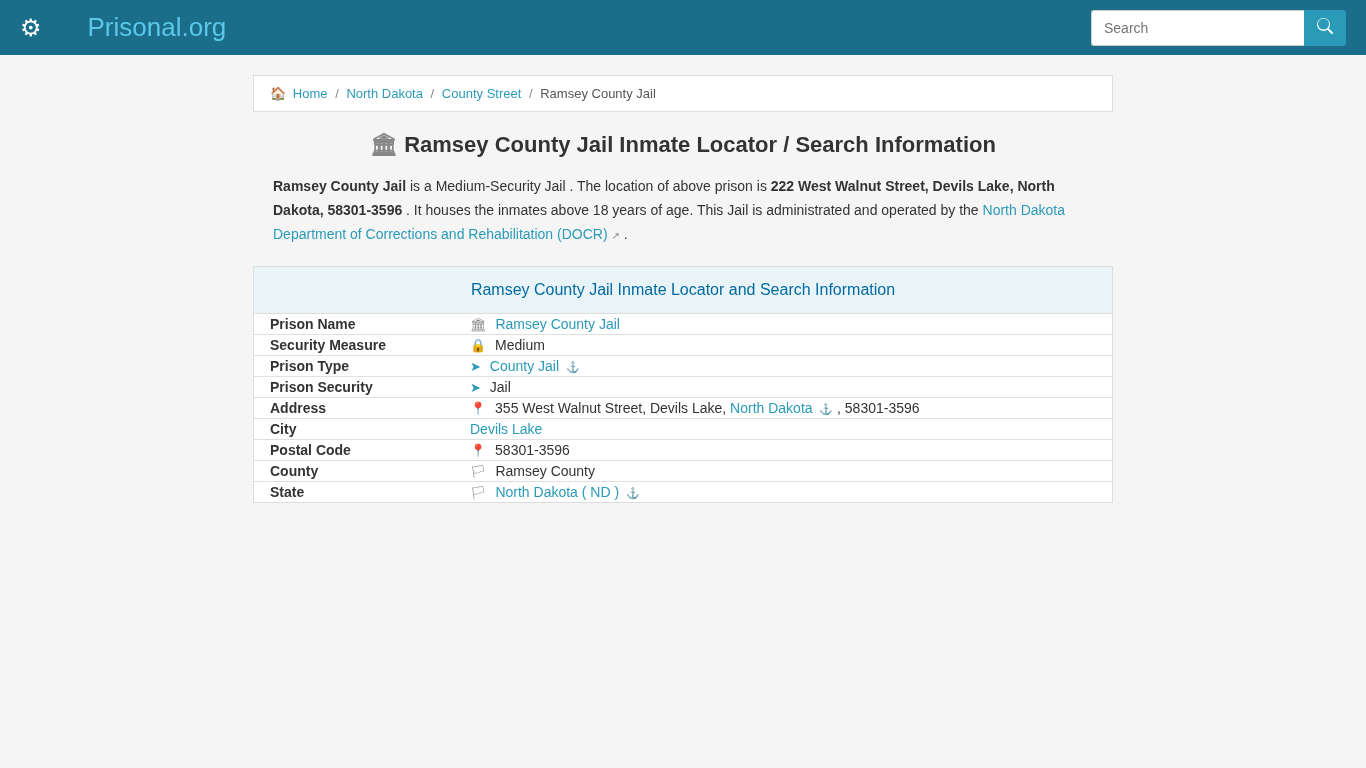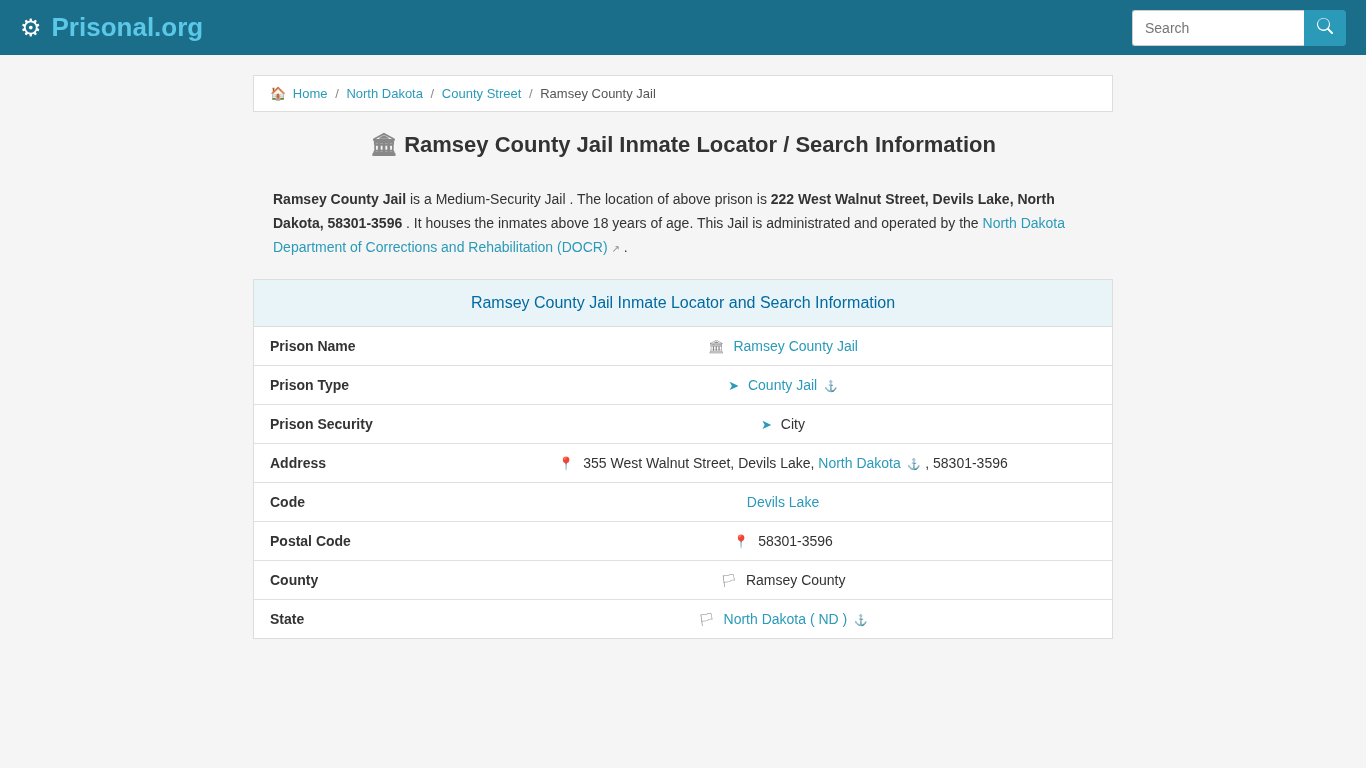--- a/index.html
+++ b/index.html
@@ -18,38 +18,39 @@
       display: flex;
       align-items: center;
       gap: 10px;
     }
     #logo-icon {
       color: #fff;
       font-size: 24px;
     }
     #logo-text {
       font-size: 26px;
-      font-weight: bold;
+      font-weight: normal;
       color: #fff;
+      margin-left: 36px;
     }
     #logo-text span {
       color: #5bc8e8;
     }
     #search-area {
       display: flex;
       align-items: center;
       gap: 0;
     }
     #search-input {
       padding: 8px 12px;
       border: 1px solid #ccc;
       border-right: none;
       outline: none;
       font-size: 14px;
-      width: 172px;
+      width: 213px;
       height: 36px;
       border-radius: 3px 0 0 3px;
     }
     #search-button {
       background: #2a9ab8;
       border: 1px solid #2a9ab8;
       color: #fff;
       padding: 0 12px;
       height: 36px;
       cursor: pointer;
@@ -69,21 +70,21 @@
     #breadcrumb a {
       color: #2a9ab8;
       text-decoration: none;
     }
     #breadcrumb .sep { margin: 0 4px; color: #888; }
     #breadcrumb .home-icon { color: #555; margin-right: 3px; }
 
     
     #page-title-area {
       text-align: center;
-      margin-bottom: 20px;
+      margin-bottom: 7px;
       padding: 0 20px;
     }
     #page-title-area h1 {
       font-size: 22px;
       font-weight: bold;
       color: #333;
     }
 
     
     #description {
@@ -116,33 +117,32 @@
       width: 100%;
       border-collapse: collapse;
     }
     #info-table tr {
       border-bottom: 1px solid #e0e0e0;
     }
     #info-table tr:last-child {
       border-bottom: none;
     }
     #info-table td {
-      padding: 11px 16px;
+      padding: 2px 16px;
       vertical-align: middle;
     }
     #info-table td:first-child {
       font-weight: bold;
       width: 200px;
       background: #fff;
       color: #333;
     }
     #info-table td:last-child {
       background: #fff;
       color: #333;
-      text-align: center;
     }
     #info-table a {
       color: #2a9ab8;
       text-decoration: none;
     }
     .row-icon {
       color: #888;
       margin-right: 5px;
       font-size: 13px;
     }
@@ -225,51 +225,58 @@
 
         <tr>
           <td>Prison Name</td>
           <td>
             <span class="row-icon">🏛</span>
             <a href="#">Ramsey County Jail</a>
           </td>
         </tr>
 
 
+        <tr>
+          <td>Security Measure</td>
+          <td>
+            <span class="row-icon">🔒</span>
+            <span>Medium</span>
+          </td>
+        </tr>
 
         <tr>
           <td>Prison Type</td>
           <td>
             <span class="row-icon" style="color:#2a9ab8;">➤</span>
             <a href="#">County Jail</a>
             <span class="anchor-icon">⚓</span>
           </td>
         </tr>
 
         <tr>
           <td>Prison Security</td>
           <td>
             <span class="row-icon" style="color:#2a9ab8;">➤</span>
-            <span>City</span>
+            <span>Jail</span>
           </td>
         </tr>
 
         <tr>
           <td>Address</td>
           <td>
             <span class="row-icon">📍</span>
             <span>355 West Walnut Street, Devils Lake, </span>
             <a href="#">North Dakota</a>
             <span class="anchor-icon">⚓</span>
             <span>, 58301-3596</span>
           </td>
         </tr>
 
         <tr>
-          <td>Code</td>
+          <td>City</td>
           <td>
             <a href="#">Devils Lake</a>
           </td>
         </tr>
 
         <tr>
           <td>Postal Code</td>
           <td>
             <span class="row-icon">📍</span>
             <span>58301-3596</span>

